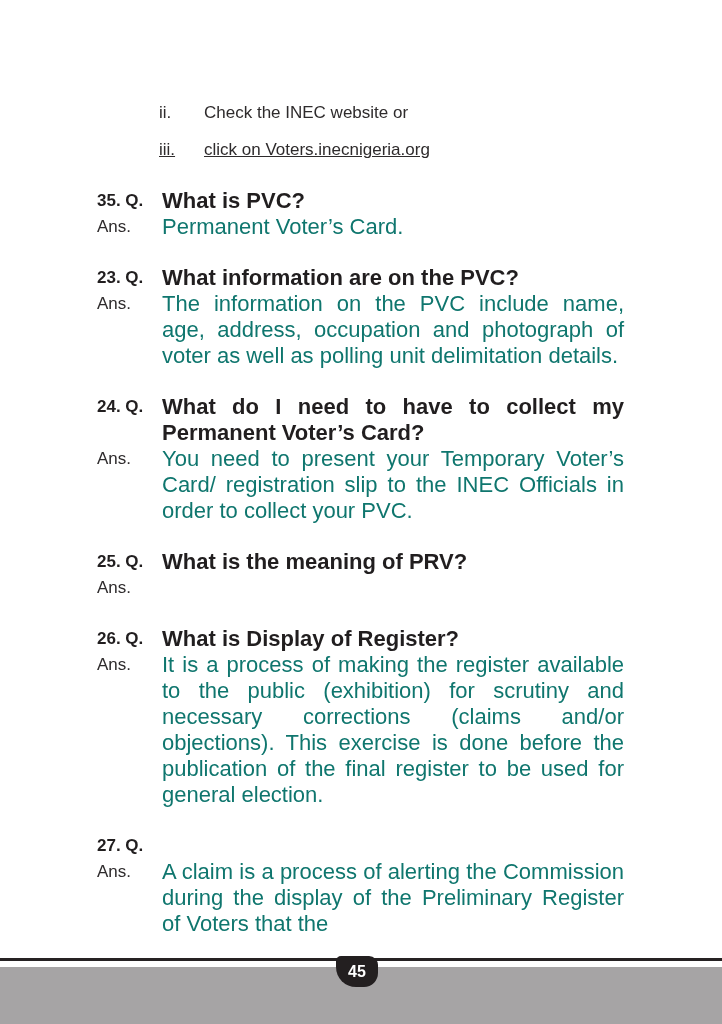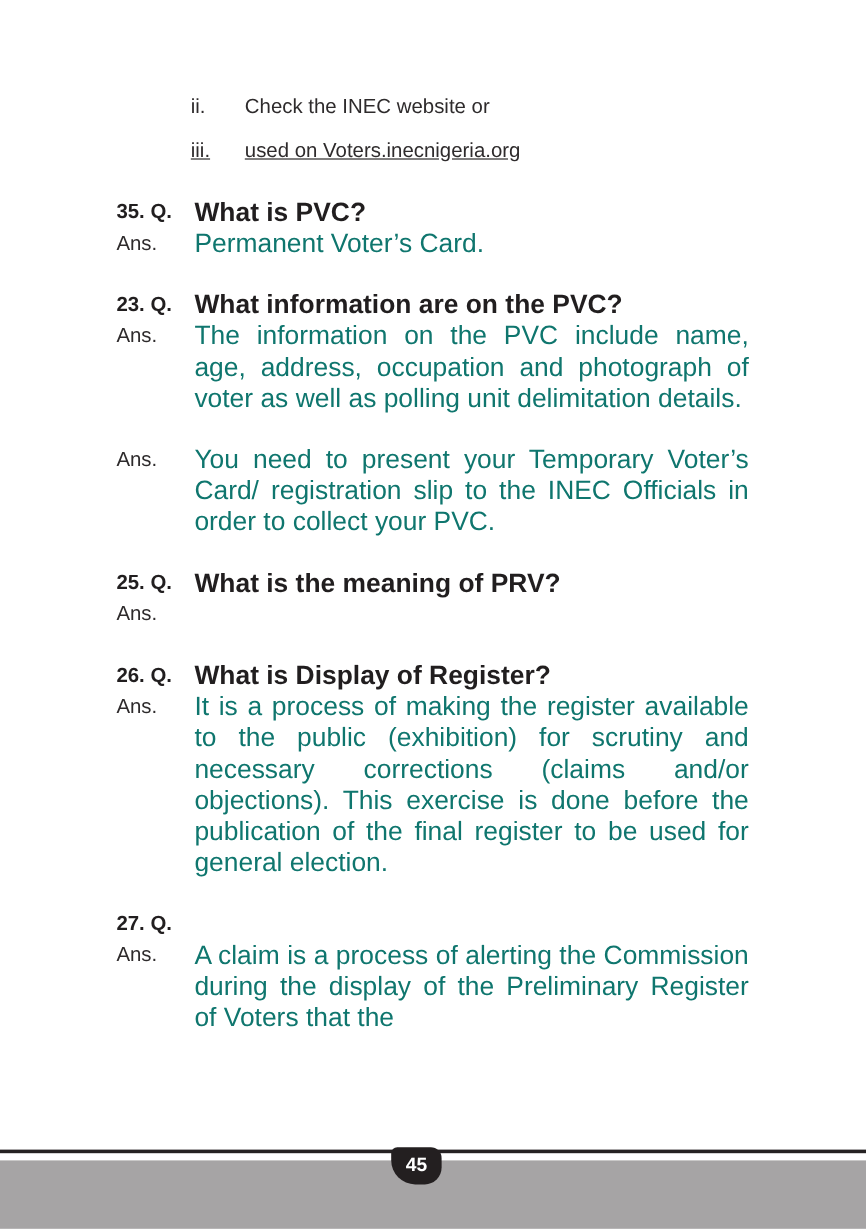--- a/index.html
+++ b/index.html
@@ -6,21 +6,21 @@
   body {
     width: 722px; height: 1024px;
     background: #ffffff;
     font-family: "Liberation Sans", sans-serif;
     color: #2e2b2c;
     position: relative;
     overflow: hidden;
   }
   .content {
     position: absolute;
-    left: 97px; top: 76px;
+    left: 97px; top: 100px;
     width: 527px;
   }
   
   .intro-list { margin-left: 62px; }
   .list-row {
     display: grid;
     grid-template-columns: 45px 1fr;
     font-size: 17px;
     line-height: 26px;
   }
@@ -56,21 +56,21 @@
     background: #262223;
   }
   .footer-band {
     position: absolute;
     left: 0; top: 967px;
     width: 722px; height: 57px;
     background: #a6a4a5;
   }
   .page-badge {
     position: absolute;
-    left: 326px; top: 956px;
+    left: 336px; top: 956px;
     width: 42px; height: 31px;
     background: #231f20;
     color: #ffffff;
     font-size: 16px;
     font-weight: 700;
     display: flex;
     align-items: center;
     justify-content: center;
     border-radius: 5px 9px 14px 20px;
     z-index: 2;
@@ -81,21 +81,21 @@
 
 <div class="content">
 
   <div class="intro-list">
     <div class="list-row">
       <span>ii.</span>
       <span>Check the INEC website or</span>
     </div>
     <div class="list-row">
       <span>iii.</span>
-      <span>used on Voters.inecnigeria.org</span>
+      <span>click on Voters.inecnigeria.org</span>
     </div>
   </div>
 
   <section class="qa">
     <div class="row">
       <span class="q-num">35. Q.</span>
       <h2 class="q-text">What is PVC?</h2>
     </div>
     <div class="row">
       <span class="a-label">Ans.</span>
@@ -108,20 +108,24 @@
       <span class="q-num">23. Q.</span>
       <h2 class="q-text">What information are on the PVC?</h2>
     </div>
     <div class="row">
       <span class="a-label">Ans.</span>
       <p class="a-text">The information on the PVC include name, age, address, occupation and photograph of voter as well as polling unit delimitation details.</p>
     </div>
   </section>
 
   <section class="qa">
+    <div class="row">
+      <span class="q-num">24. Q.</span>
+      <h2 class="q-text">What do I need to have to collect my Permanent Voter’s Card?</h2>
+    </div>
     <div class="row">
       <span class="a-label">Ans.</span>
       <p class="a-text">You need to present your Temporary Voter’s Card/ registration slip to the INEC Officials in order to collect your PVC.</p>
     </div>
   </section>
 
   <section class="qa">
     <div class="row">
       <span class="q-num">25. Q.</span>
       <h2 class="q-text">What is the meaning of PRV?</h2>

